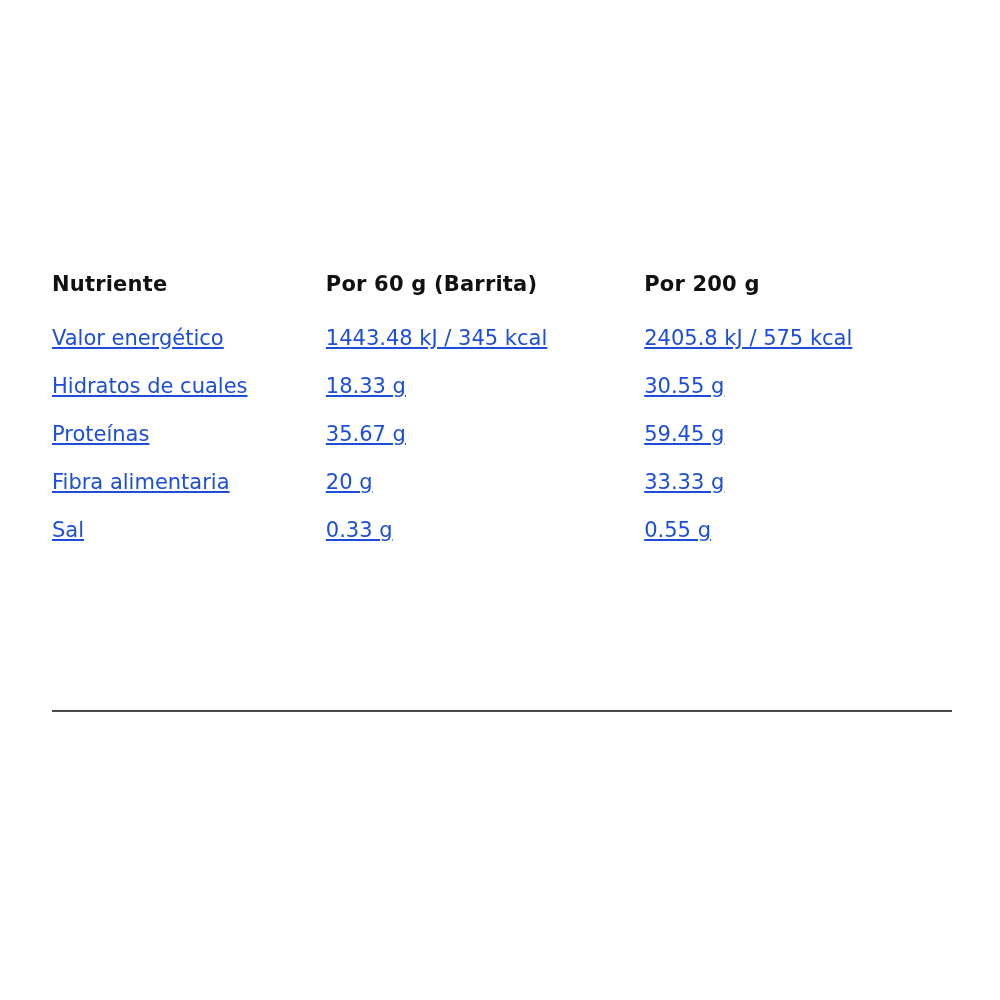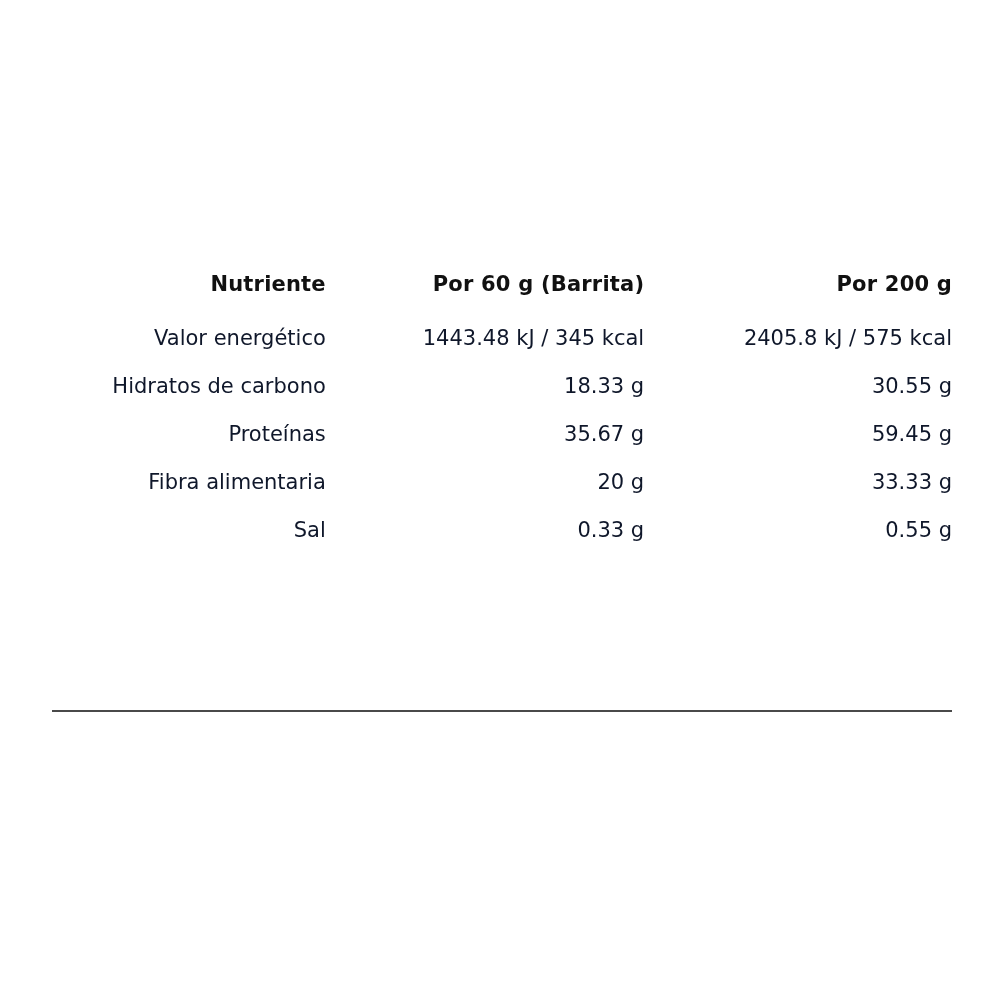--- a/index.html
+++ b/index.html
@@ -22,21 +22,21 @@
   }
   .nutrition-table {
     position: absolute;
     left: 52px;
     top: 272px;
     width: 900px;
     border-collapse: collapse;
   }
   .nutrition-table th,
   .nutrition-table td {
-    text-align: right;
+    text-align: left;
     vertical-align: middle;
     padding: 0;
     border: none;
   }
   .nutrition-table thead th {
     font-size: 21px;
     font-weight: bold;
     color: #111111;
     padding-bottom: 18px;
     letter-spacing: 0.2px;
@@ -45,23 +45,24 @@
   .col-serving  { width: 300px; }
   .col-hundred  { width: 290px; }
 
   .th-nutrient { padding-left: 50px; }
   .th-serving  { padding-left: 6px; margin-left: 20px; }
   .th-hundred  { padding-left: 48px; }
 
   .nutrition-table tbody td {
     font-size: 21px;
     font-weight: normal;
-    color: #0f172a;
+    color: #1d4ed8;
     height: 48px;
     line-height: 48px;
+    text-decoration: underline;
   }
   .td-nutrient { padding-left: 25px; }
   .td-serving  { padding-left: 6px; }
   .td-hundred  { padding-left: 0px; }
 
   .bottom-rule {
     position: absolute;
     left: 52px;
     top: 710px;
     width: 900px;
@@ -87,21 +88,21 @@
         <th class="th-hundred">Por 200 g</th>
       </tr>
     </thead>
     <tbody>
       <tr>
         <td class="td-nutrient">Valor energético</td>
         <td class="td-serving">1443.48 kJ / 345 kcal</td>
         <td class="td-hundred">2405.8 kJ / 575 kcal</td>
       </tr>
       <tr>
-        <td class="td-nutrient">Hidratos de carbono</td>
+        <td class="td-nutrient">Hidratos de cuales</td>
         <td class="td-serving">18.33 g</td>
         <td class="td-hundred">30.55 g</td>
       </tr>
       <tr>
         <td class="td-nutrient">Proteínas</td>
         <td class="td-serving">35.67 g</td>
         <td class="td-hundred">59.45 g</td>
       </tr>
       <tr>
         <td class="td-nutrient">Fibra alimentaria</td>

